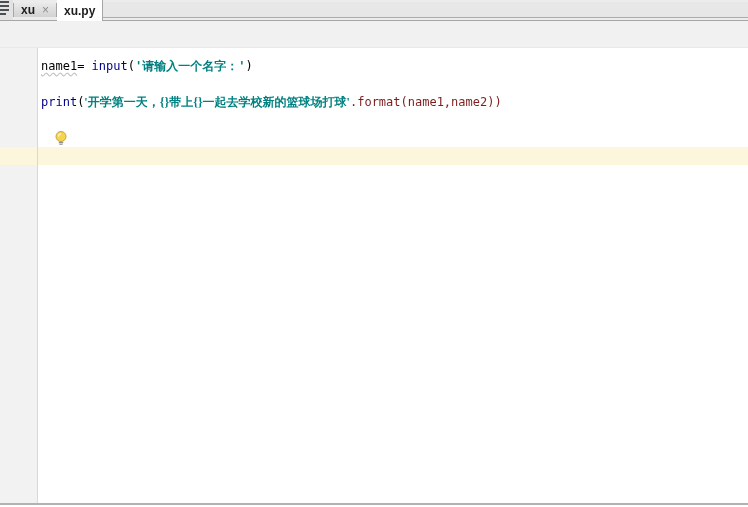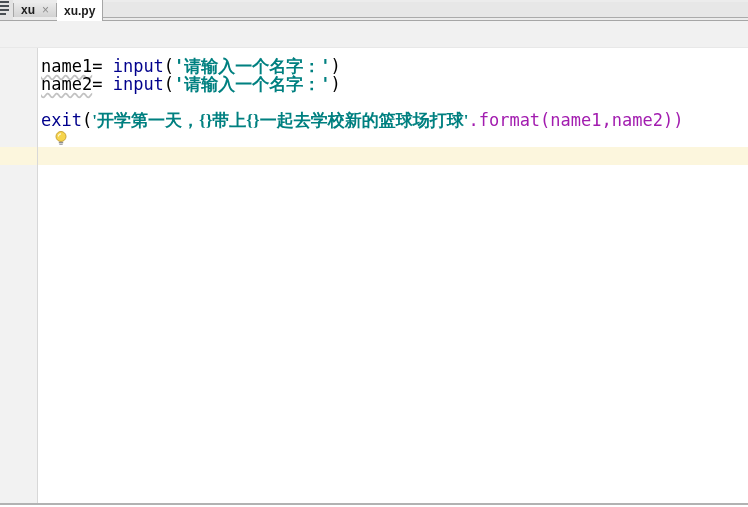--- a/index.html
+++ b/index.html
@@ -39,21 +39,21 @@
     position:absolute;top:47px;left:0;width:748px;height:456px;
     background:#ffffff;border-top:1px solid #e8e8e8;box-sizing:border-box;
   }
   .gutter{position:absolute;top:0;left:0;width:37px;height:100%;background:#f2f2f2;z-index:0;}
   .gutter-sep{position:absolute;top:0;left:37px;width:1px;height:100%;background:#d8d8d8;z-index:2;}
   .caret-line-highlight{position:absolute;left:0;width:100%;height:18px;z-index:1;background:#fcf6dd;}
   .code-content{
     position:absolute;top:0;left:0;right:0;bottom:0;
     padding:9px 0 4px 41px;z-index:2;
     font-family:"DejaVu Sans Mono","Liberation Mono",monospace;
-    font-size:17px;line-height:18px;color:#000;
+    font-size:12px;line-height:18px;color:#000;
   }
   .code-line{height:18px;white-space:pre;}
   .code-line .str{font-weight:bold;}
   .typo{
     text-decoration:underline;text-decoration-style:wavy;
     text-decoration-color:#c2c2c2;text-underline-offset:2px;
   }
   .bulb{position:absolute;left:54px;z-index:3;width:14px;height:17px;}
   
   .bottom-rule{position:absolute;top:503px;left:0;width:748px;height:2px;background:#b2b2b2;}
@@ -94,23 +94,22 @@
 
 <div class="toolbar-gap"></div>
 
 <div class="editor">
   <div class="gutter"></div>
   <div class="caret-line-highlight" style="top: 99px; background: rgb(252, 246, 221);"></div>
   <div class="gutter-sep"></div>
 
   <div class="code-content">
       <div class="code-line"><span class="typo" style="color: rgb(0, 0, 0);">name1</span><span style="color: rgb(0, 0, 0);">= </span><span style="color: rgb(0, 0, 140);">input</span><span style="color: rgb(0, 0, 0);">(</span><span class="str" style="color: rgb(0, 128, 128);">'请输入一个名字：'</span><span style="color: rgb(0, 0, 0);">)</span></div>
-      <div class="code-line"><span class="typo" style="color: rgb(0, 0, 0);">name2</span><span style="color: rgb(0, 0, 0);">= </span><span style="color: rgb(0, 0, 140);">input</span><span style="color: rgb(0, 0, 0);">(</span><span class="str" style="color: rgb(0, 128, 128);">'请输入一个名字：'</span><span style="color: rgb(0, 0, 0);">)</span></div>
       <div class="code-line"></div>
-      <div class="code-line"><span style="color: rgb(0, 0, 140);">exit</span><span style="color: rgb(0, 0, 0);">(</span><span class="str" style="color: rgb(0, 128, 128); font-family: Liberation Serif, serif;">'开学第一天，{}带上{}一起去学校新的篮球场打球'</span><span style="color: #a21caf; margin-top: 37px;">.format(name1,name2))</span></div>
+      <div class="code-line"><span style="color: rgb(0, 0, 140);">print</span><span style="color: rgb(0, 0, 0);">(</span><span class="str" style="color: rgb(0, 128, 128); font-family: Liberation Serif, serif;">'开学第一天，{}带上{}一起去学校新的篮球场打球'</span><span style="color: #7f1d1d; margin-top: 37px;">.format(name1,name2))</span></div>
       <div class="code-line"></div>
     </div>
 
   <div class="bulb" style="top: 82px; left: 54px;">
     <svg width="14" height="17" viewBox="0 0 14 17">
       <circle cx="7" cy="6.5" r="5" fill="#f6d44c" stroke="#caa53a" stroke-width="1"></circle>
       <path d="M4.4 6.5 A2.6 2.6 0 0 1 7 3.9" stroke="#fff8d8" stroke-width="1.2" fill="none"></path>
       <rect x="4.8" y="11.8" width="4.4" height="1.5" fill="#8f8f8f"></rect>
       <rect x="5.3" y="13.7" width="3.4" height="1.3" fill="#a8a8a8"></rect>
     </svg>

